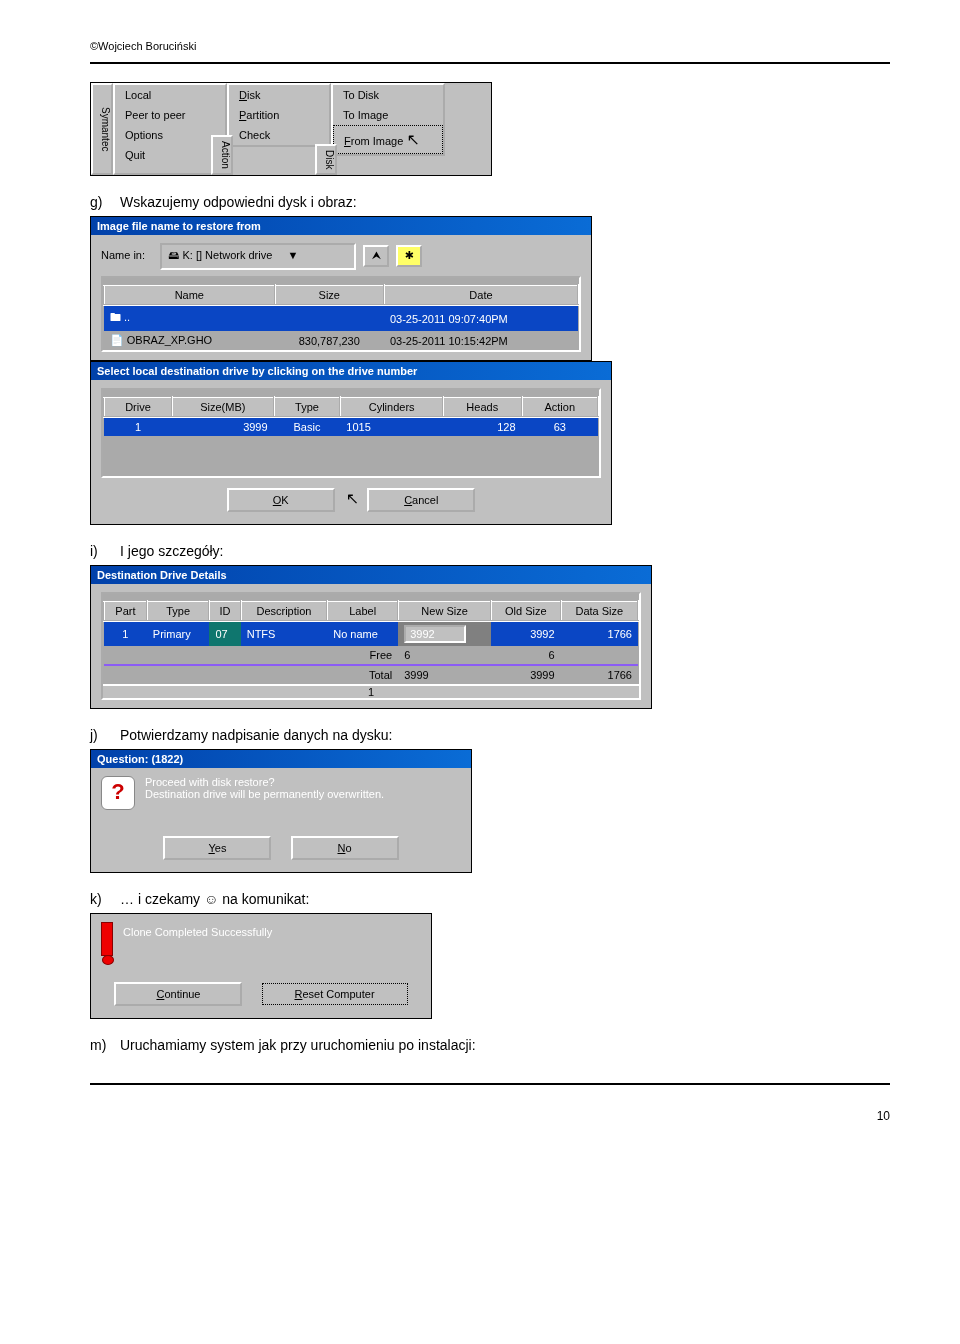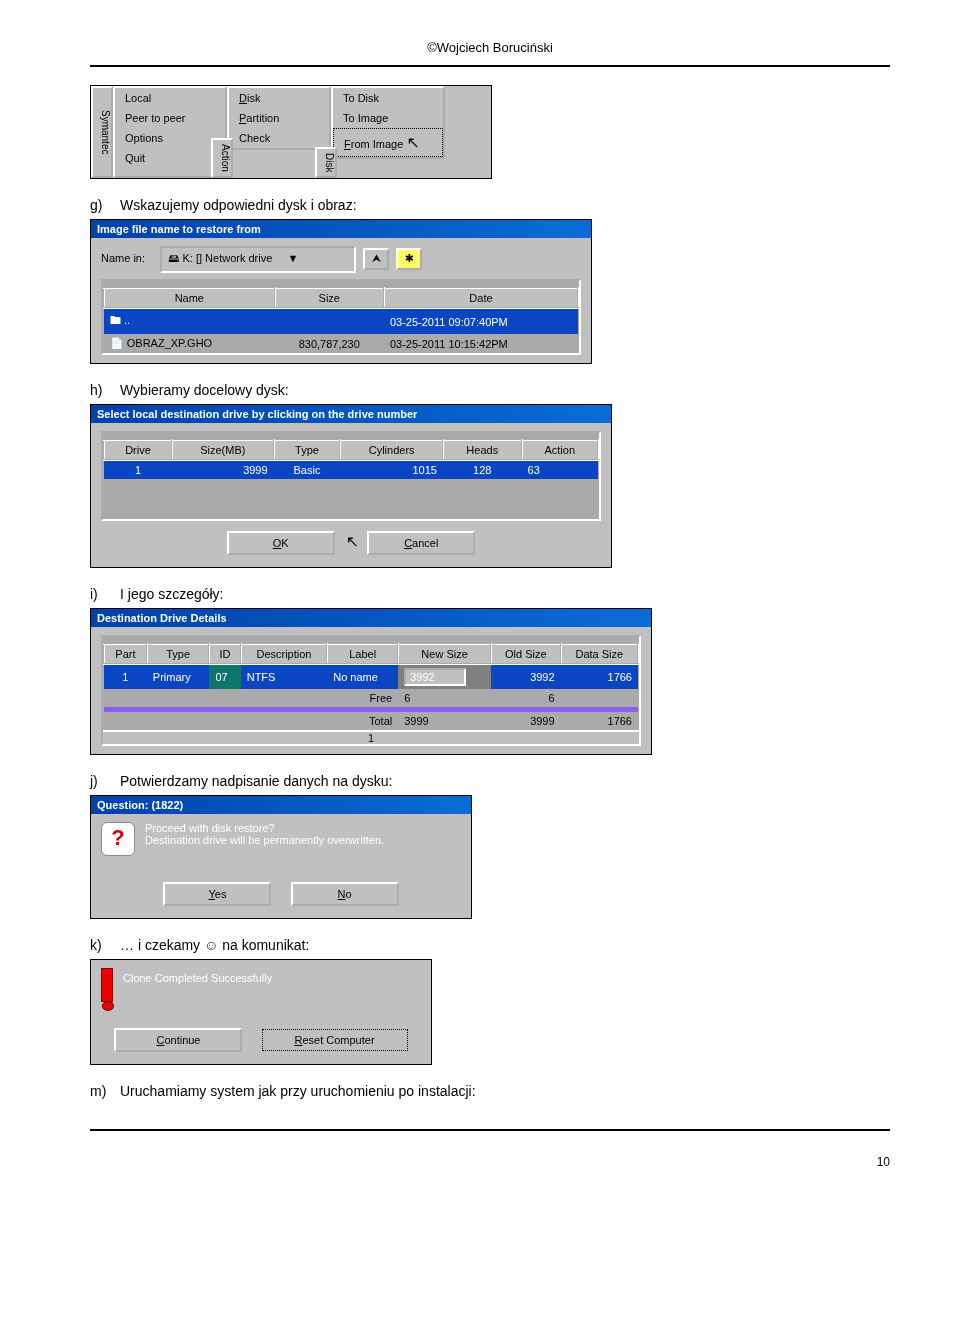--- a/index.html
+++ b/index.html
@@ -1,17 +1,17 @@
 <!DOCTYPE html>
 <html><head>
 <meta charset="utf-8">
 <style>
   body{margin:0;background:#fff;font-family:Verdana,Arial,sans-serif;font-size:14px;color:#000;width:960px}
   .page{padding:40px 70px 20px 90px}
-  .copyright{text-align:center;font-size:13px;margin-bottom:10px}
+  .copyright{text-align:left;font-size:11px;margin-bottom:10px}
   .hr{border:none;border-top:2px solid #000;margin:2px 0 18px 0}
   .item{margin:18px 0 6px 0}
   .item .letter{display:inline-block;width:30px}
   .ghost-win{background:#c0c0c0;border:1px solid #000;font-family:Tahoma,Arial,sans-serif;font-size:11px}
   .menu-row{display:flex}
   .sym{width:18px;background:#c0c0c0;border:2px outset #fff;writing-mode:vertical-rl;text-align:center;padding:4px 0;font-size:10px}
   .menucol{background:#c0c0c0;border:2px outset #fff}
   .menucol .mitem{padding:4px 16px 4px 10px}
   .u{text-decoration:underline}
   .dlg{background:#c0c0c0;border:1px solid #000;font-family:Tahoma,Arial,sans-serif;font-size:11px}
@@ -97,43 +97,42 @@
             <td>📄 <span>OBRAZ_XP.GHO</span></td>
                 <td style="text-align:center">830,787,230</td>
                 <td>03-25-2011 10:15:42PM</td>
           </tr>
         </tbody>
           </table>
       </div>
     </div>
   </div>
 
-  <div class="item"><span class="letter">h)</span><span>Wybieramy docelowy dysk:</span></div>
 
   <div class="dlg" style="width:520px">
     <div class="titlebar">Select local destination drive by clicking on the drive number</div>
     <div class="body">
       <div class="listarea" style="padding-bottom:40px">
         <table class="tbl">
           <tbody>
               <tr>
             <th>Drive</th>
             <th>Size(MB)</th>
             <th>Type</th>
             <th>Cylinders</th>
             <th>Heads</th>
             <th>Action</th>
           </tr>
           <tr class="rowsel">
             <td style="text-align:center">1</td>
             <td style="text-align:right">3999</td>
             <td style="text-align:center">Basic</td>
-            <td style="text-align:right">1015</td>
-            <td style="text-align:center">128</td>
-            <td style="text-align:left">63</td>
+            <td style="">1015</td>
+            <td style="text-align:right">128</td>
+            <td style="text-align:center">63</td>
           </tr>
         </tbody>
           </table>
       </div>
       <div class="btnrow">
         <span class="btn"><span class="u">O</span>K</span>
         <span class="cursor">↖</span>
         <span class="btn"><span class="u">C</span>ancel</span>
       </div>
     </div>
@@ -170,21 +169,21 @@
           <tr>
             <td></td>
                 <td></td>
                 <td></td>
                 <td></td>
             <td style="text-align:right">Free</td>
             <td style="text-align:left">6</td>
             <td style="text-align:right">6</td>
                 <td></td>
           </tr>
-          <tr style="border-top:5px solid #8b5cf6">
+          <tr style="border-top:2px solid #8b5cf6">
             <td></td>
                 <td></td>
                 <td></td>
                 <td></td>
             <td style="text-align:right">Total</td>
             <td style="text-align:left">3999</td>
             <td style="text-align:right">3999</td>
             <td style="text-align:right">1766</td>
           </tr>
         </tbody>

